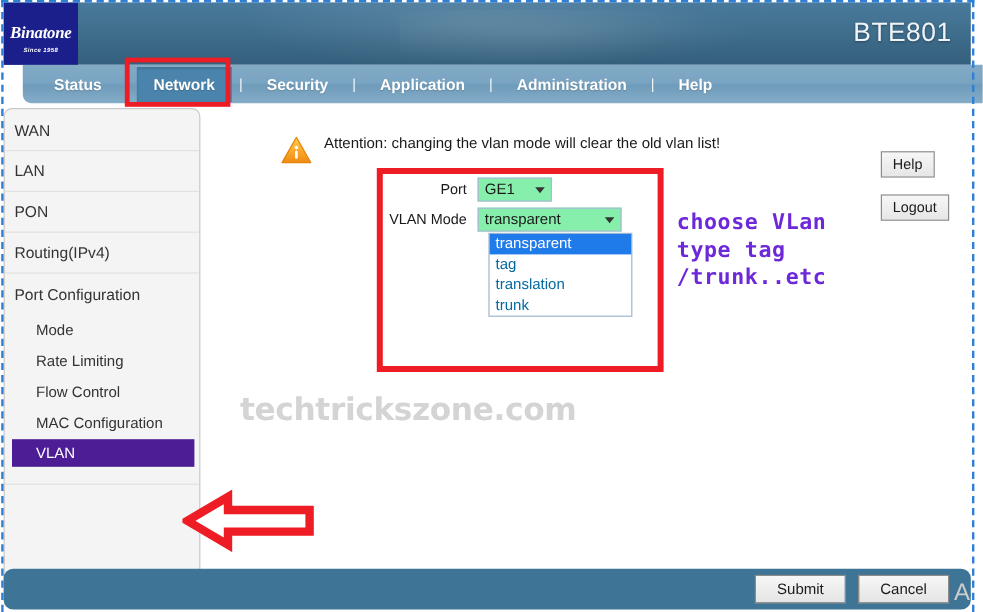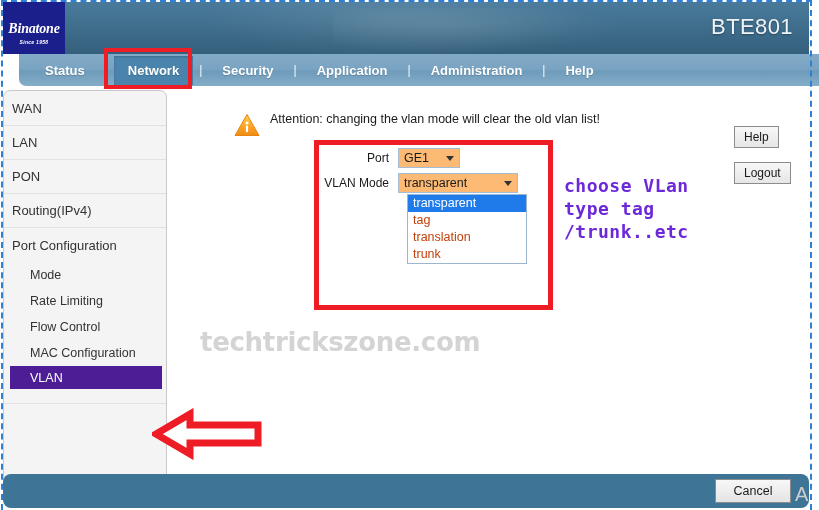--- a/index.html
+++ b/index.html
@@ -252,21 +252,21 @@
     text-align: right;
     padding-right: 9px;
     font-size: 12px;
     color: #1a1a1a;
     font-family: "Liberation Sans", sans-serif;
   }
 
   .sel {
     position: relative;
     border: 1px solid #a5bcd4;
-    background: #fdba74;
+    background: #86efac;
     height: 20px;
     display: flex;
     align-items: center;
     padding: 0 20px 0 5px;
     font-size: 12.5px;
     color: #1a1a1a;
     cursor: pointer;
     font-family: "Liberation Sans", sans-serif;
   }
   .sel.port { width: 62px; }
@@ -287,21 +287,21 @@
     width: 120px;
     background: #ffffff;
     border: 1px solid #9cb6cf;
     z-index: 30;
   }
   .dd-opt {
     height: 17px;
     line-height: 17px;
     padding-left: 5px;
     font-size: 12.5px;
-    color: #c2410c;
+    color: #0369a1;
     cursor: pointer;
     white-space: nowrap;
     font-family: "Liberation Sans", sans-serif;
   }
   .dd-opt.selected {
     background: #1f7aea;
     color: #ffffff;
   }
 
   
@@ -493,16 +493,17 @@
   <div class="anno-arrow">
     <svg width="110" height="52" viewBox="0 0 110 52" xmlns="http://www.w3.org/2000/svg">
       <path d="M4 26 L38 6 L38 17 L106 17 L106 35 L38 35 L38 46 Z" fill="#ffffff" stroke="#ee1c25" stroke-width="7" stroke-linejoin="miter"></path>
     </svg>
   </div>
 
   <div class="watermark">techtrickszone.com</div>
   <div class="corner-mark">A</div>
 
   <div class="footer">
+    <button class="foot-btn">Submit</button>
     <button class="foot-btn">Cancel</button>
   </div>
 
 </div>
 
 </body></html>

